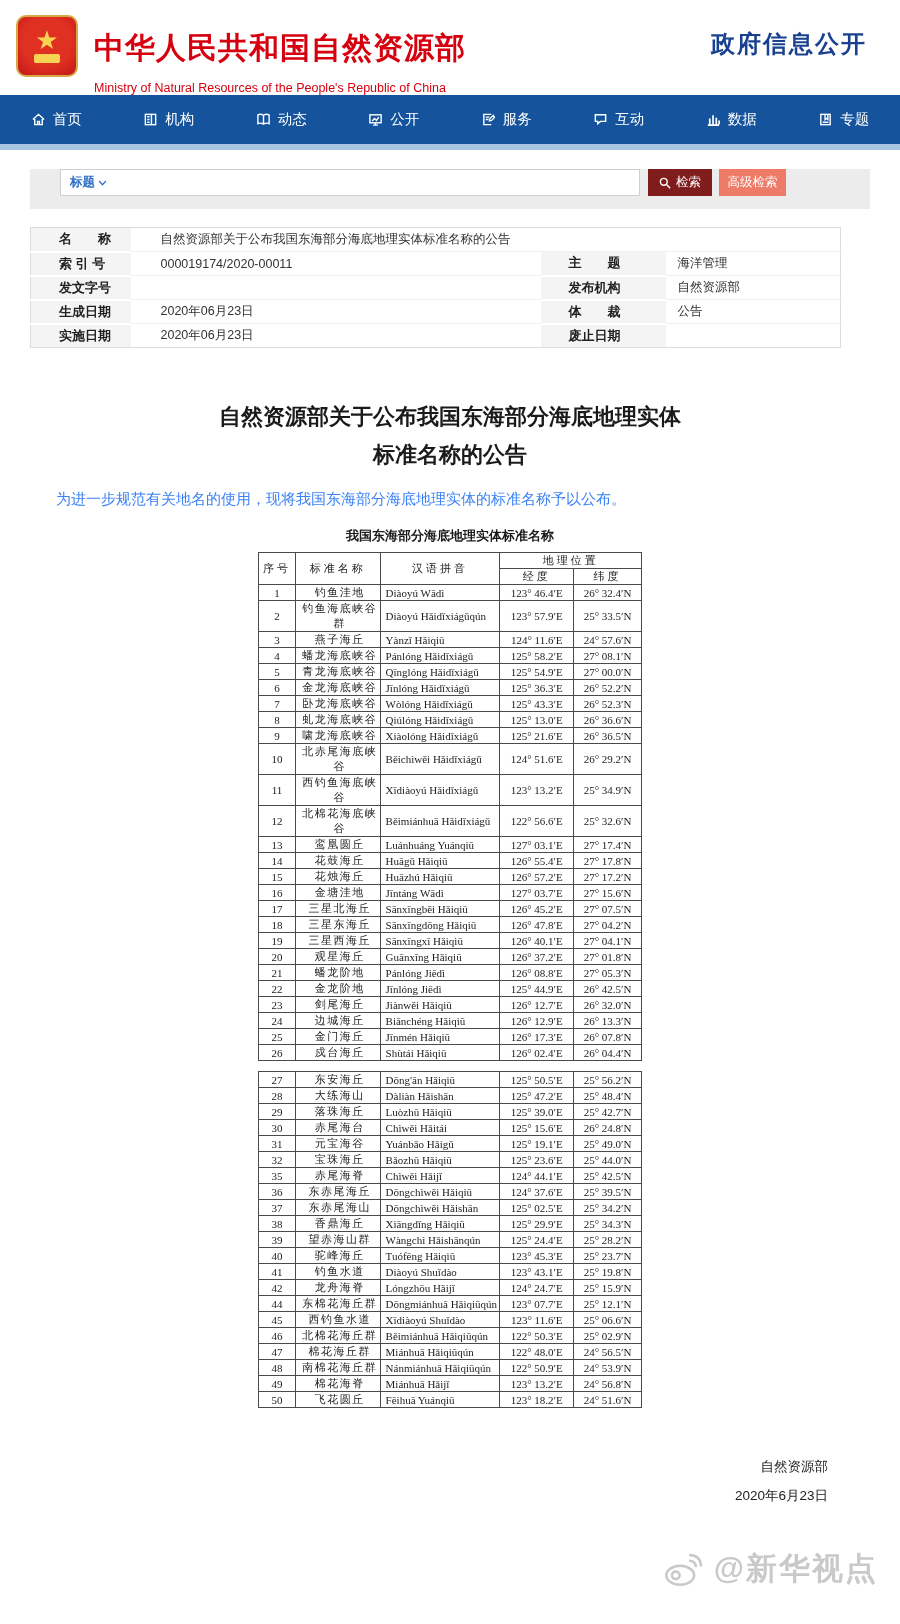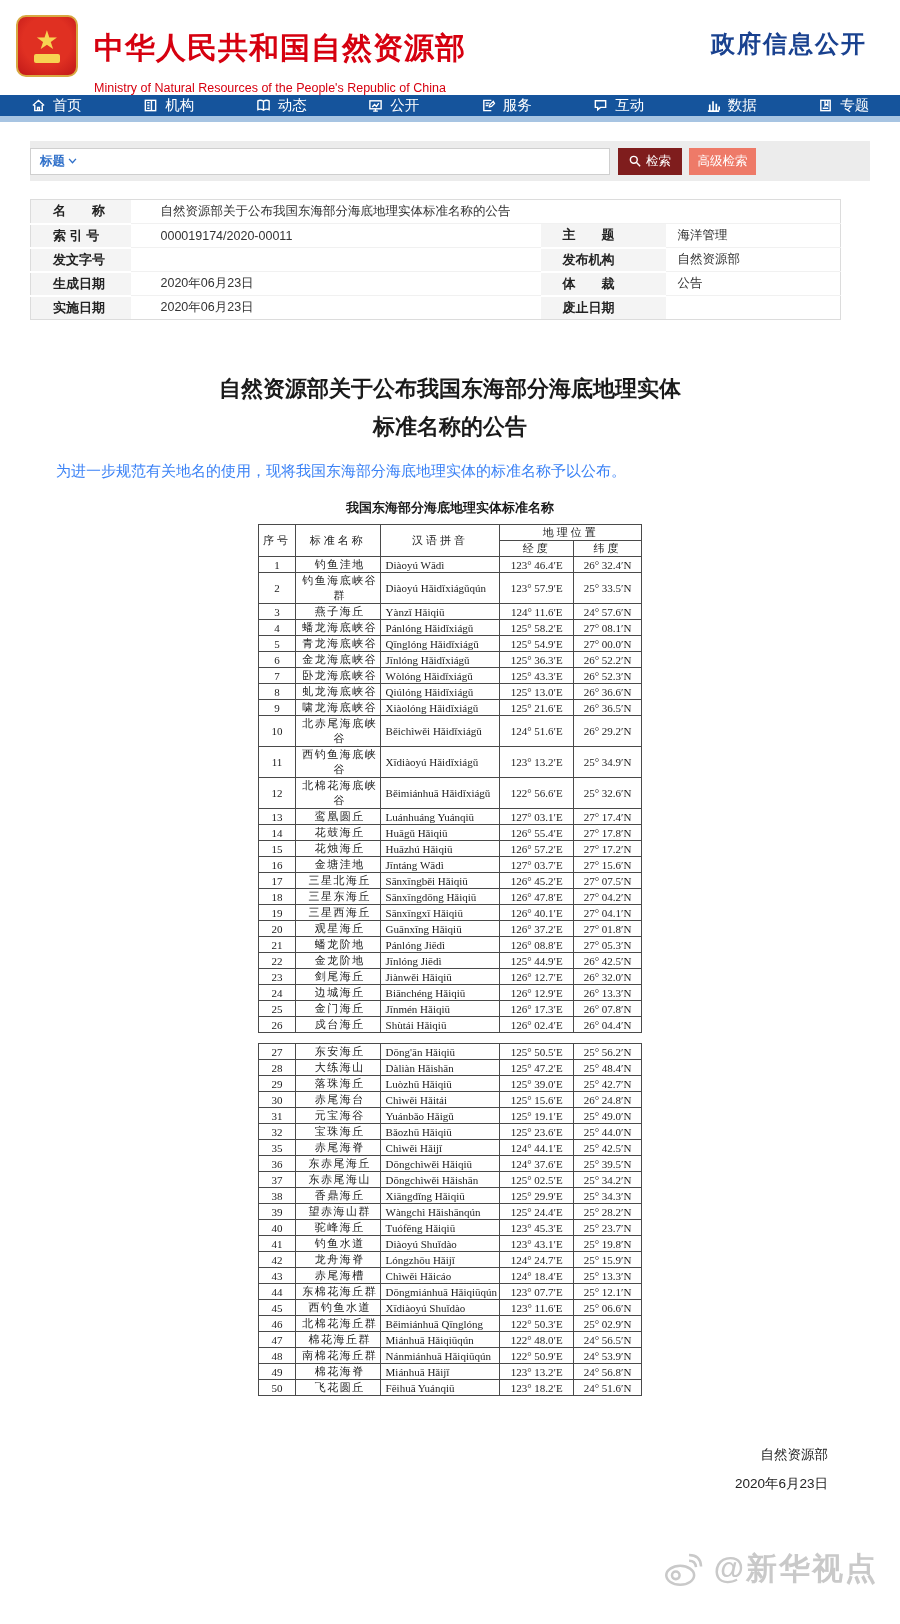--- a/index.html
+++ b/index.html
@@ -12,40 +12,40 @@
             background:radial-gradient(circle at 50% 42%, #e03022 0 55%, #c01818 100%);
             border-radius:10px; border:2px solid #d8a942; display:flex; align-items:center; justify-content:center; flex-direction:column; }
   .emblem .star { color:#f7d352; font-size:26px; line-height:22px; }
   .emblem .gate { width:26px; height:9px; background:#f7d352; border-radius:2px; margin-top:3px; }
   .title-block { position:absolute; left:94px; top:21px; }
   .title-cn { color:#d6000f; font-size:30px; font-weight:bold; letter-spacing:1px; line-height:34px;margin-top:10px; }
   .title-en { color:#d6000f; font-size:12.5px; margin-top:16px; }
   .gov-info { position:absolute; right:33px; top:28px; color:#19418f; font-size:24px; font-weight:bold; letter-spacing:2px; }
 
   
-  .nav { height:21px; background:#15549c; display:flex; }
+  .nav { height:49px; background:#15549c; display:flex; }
   .nav-item { flex:1; display:flex; align-items:center; justify-content:center; gap:7px;
               color:#fff; font-size:14.5px; cursor:pointer; }
   .nav-item svg { width:15px; height:15px; stroke:#fff; fill:none; stroke-width:1.5; }
   .nav-strip { height:6px; background:#a7c4e2; }
 
   
-  .search-bar { margin:19px 30px 0 30px; height:40px; background:#ececec; display:flex; align-items:center; }
+  .search-bar { margin:19px 30px 0 30px; height:40px; background:#ececec; display:flex; padding-left:30px; }
   .search-input { width:580px; height:27px; background:#fff; border:1px solid #cfcfcf; display:flex; align-items:center; padding:0 9px; }
   .field-select { color:#2e6fc9; font-size:12.5px; font-weight:bold; display:flex; align-items:center; gap:3px; cursor:pointer; }
   .field-select svg { width:9px; height:6px; stroke:#2e6fc9; fill:none; stroke-width:1.6; }
   .btn { height:27px; display:flex; align-items:center; justify-content:center; color:#fff; font-size:12.5px; cursor:pointer; }
   .btn-search { width:64px; margin-left:8px; background:#7f1d1d; gap:5px; }
   .btn-search svg { width:12px; height:12px; stroke:#fff; fill:none; stroke-width:1.7; }
   .btn-adv { width:67px; margin-left:7px; background:#ee7a68; }
 
   
   .meta-table { margin:18px 30px 0 30px; width:810px; border:1px solid #dcdcdc; border-collapse:collapse; table-layout:fixed; }
   .meta-table td { height:24px; font-size:13px; color:#333; vertical-align:middle; }
-  .meta-table td.m-label { background:#f4f4f4; border-bottom:2px solid #fff; padding-left:22px; color:#222; font-weight:bold; }
+  .meta-table td.m-label { background:#f4f4f4; border-bottom:2px solid #fff; padding-left:28px; color:#222; font-weight:bold; }
   .meta-table td.m-value { border-bottom:1px solid #f1f1f1; padding-left:30px; font-size:12.5px; }
   .meta-table td.m-value2 { border-bottom:1px solid #f1f1f1; padding-left:12px; font-size:12.5px; }
   .meta-table tr:last-child td { border-bottom:none; }
 
   
   .article-title { margin-top:50px; text-align:center; font-size:22px; font-weight:bold; color:#1a1a1a; line-height:38px; }
   .article-intro { margin:16px 56px 0 56px; font-size:15px; color:#3b82f6; }
   .doc-caption { margin-top:18px; text-align:center; font-size:13px; font-weight:bold; color:#1a1a1a; }
 
   
@@ -511,44 +511,37 @@
         <td class="c-lat">25° 19.8′N</td>
       </tr>
       <tr>
         <td class="c-no">42</td>
         <td class="c-name">龙舟海脊</td>
         <td class="c-py">Lóngzhōu Hǎijǐ</td>
         <td class="c-lon">124° 24.7′E</td>
         <td class="c-lat">25° 15.9′N</td>
       </tr>
       <tr>
-        <td class="c-no">43</td>
-        <td class="c-name">赤尾海槽</td>
-        <td class="c-py">Chìwěi Hǎicáo</td>
-        <td class="c-lon">124° 18.4′E</td>
-        <td class="c-lat">25° 13.3′N</td>
-      </tr>
-      <tr>
         <td class="c-no">44</td>
         <td class="c-name">东棉花海丘群</td>
         <td class="c-py">Dōngmiánhuā Hǎiqiūqún</td>
         <td class="c-lon">123° 07.7′E</td>
         <td class="c-lat">25° 12.1′N</td>
       </tr>
       <tr>
         <td class="c-no">45</td>
         <td class="c-name">西钓鱼水道</td>
         <td class="c-py">Xīdiàoyú Shuǐdào</td>
         <td class="c-lon">123° 11.6′E</td>
         <td class="c-lat">25° 06.6′N</td>
       </tr>
       <tr>
         <td class="c-no">46</td>
         <td class="c-name">北棉花海丘群</td>
-        <td class="c-py">Běimiánhuā Qīnglóng</td>
+        <td class="c-py">Běimiánhuā Hǎiqiūqún</td>
         <td class="c-lon">122° 50.3′E</td>
         <td class="c-lat">25° 02.9′N</td>
       </tr>
       <tr>
         <td class="c-no">47</td>
         <td class="c-name">棉花海丘群</td>
         <td class="c-py">Miánhuā Hǎiqiūqún</td>
         <td class="c-lon">122° 48.0′E</td>
         <td class="c-lat">24° 56.5′N</td>
       </tr>

